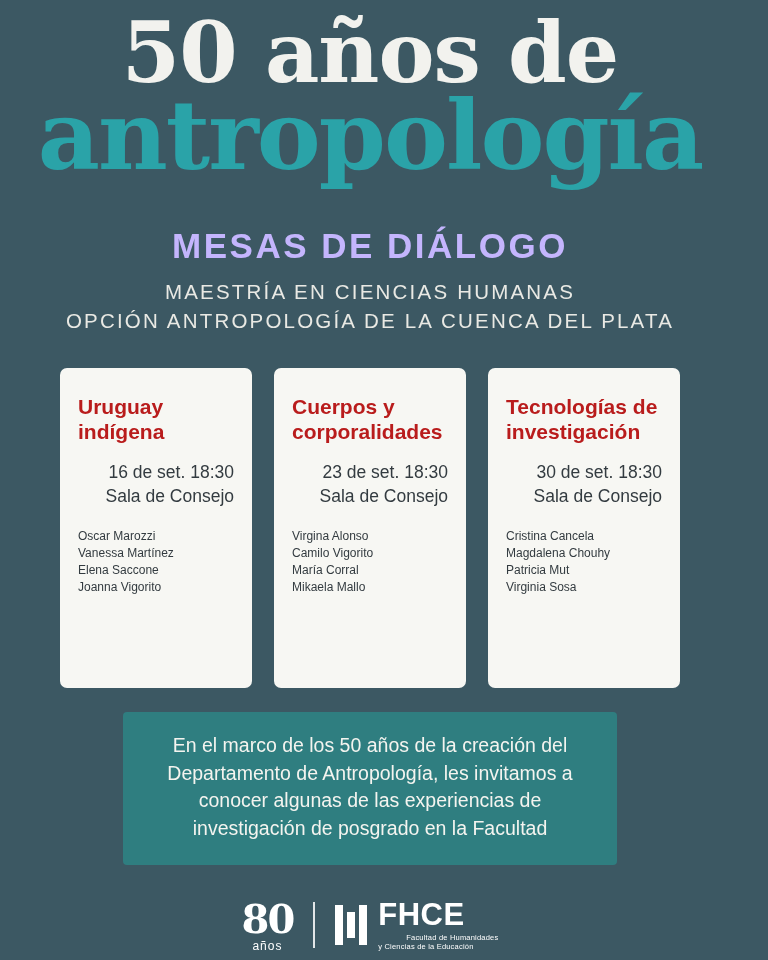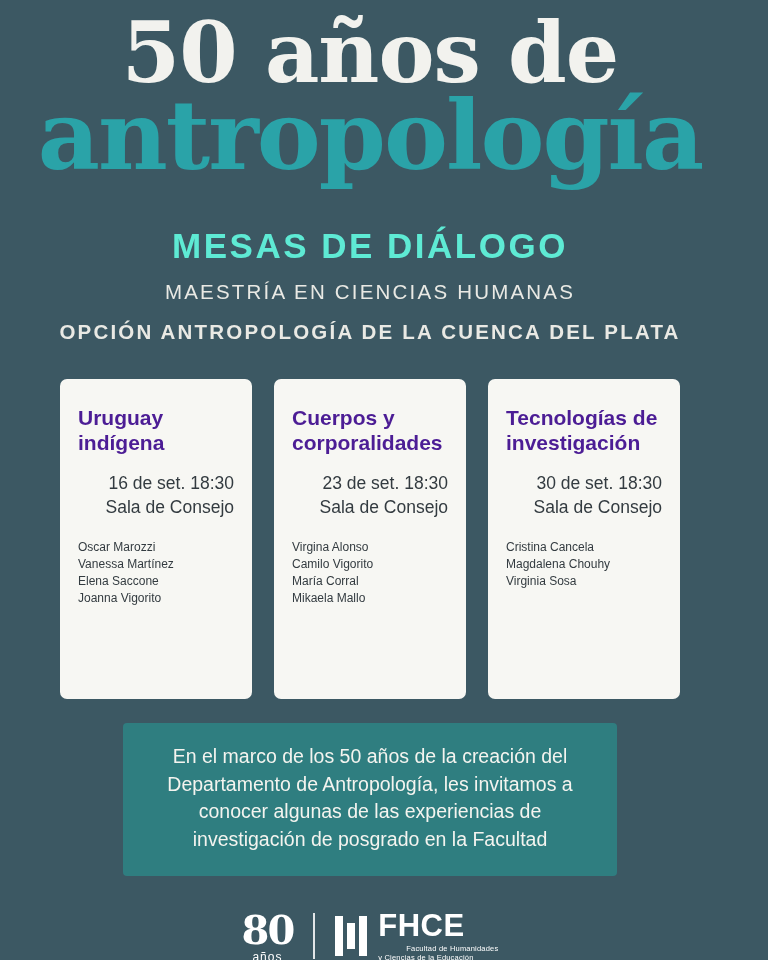--- a/index.html
+++ b/index.html
@@ -44,39 +44,39 @@
     letter-spacing: -2px;
     margin: 4px 0 0 0;
   }
 
   
   .sub-block {
     text-align: center;
     margin-top: 48px;
   }
   .sub-main {
-    color: #5eead4;
+    color: #c4b5fd;
     font-weight: bold;
     font-size: 35px;
     letter-spacing: 2.5px;
     margin: 0;
   }
   .sub-2 {
     color: #e9e9e4;
     font-size: 20.5px;
     letter-spacing: 2.2px;
     margin: 14px 0 0 0;
     font-weight: normal;
   }
   .sub-3 {
     color: #e9e9e4;
     font-size: 20.5px;
     letter-spacing: 2.2px;
-    margin: 16px 0 0 0;
-    font-weight: bold;
+    margin: 5px 0 0 0;
+    font-weight: normal;
   }
 
   
   .cards {
     display: flex;
     justify-content: center;
     gap: 22px;
     margin-top: 35px;
     padding: 0 60px;
     box-sizing: border-box;
@@ -85,21 +85,21 @@
     background: #f7f7f3;
     border-radius: 7px;
     width: 200px;
     min-height: 320px;
     padding: 26px 18px 18px 18px;
     box-sizing: border-box;
     display: flex;
     flex-direction: column;
   }
   .card-title {
-    color: #4c1d95;
+    color: #b91c1c;
     font-weight: bold;
     font-size: 21px;
     line-height: 1.22;
     margin: 0 0 16px 0;
     text-align: left;
   }
   .card-when {
     color: #333b40;
     font-size: 17.5px;
     line-height: 1.35;
@@ -244,20 +244,21 @@
 
     <div class="card">
       <div class="card-title">Tecnologías de investigación</div>
       <div class="card-when">
         <div>30 de set. 18:30</div>
         <div>Sala de Consejo</div>
       </div>
       <div class="card-names">
         <div>Cristina Cancela</div>
         <div>Magdalena Chouhy</div>
+        <div>Patricia Mut</div>
         <div>Virginia Sosa</div>
       </div>
     </div>
 
   </div>
 
   <div class="note">En el marco de los 50 años de la creación del Departamento de Antropología, les invitamos a conocer algunas de las experiencias de investigación de posgrado en la Facultad</div>
 
   <div class="footer">
     <div class="logo80">

